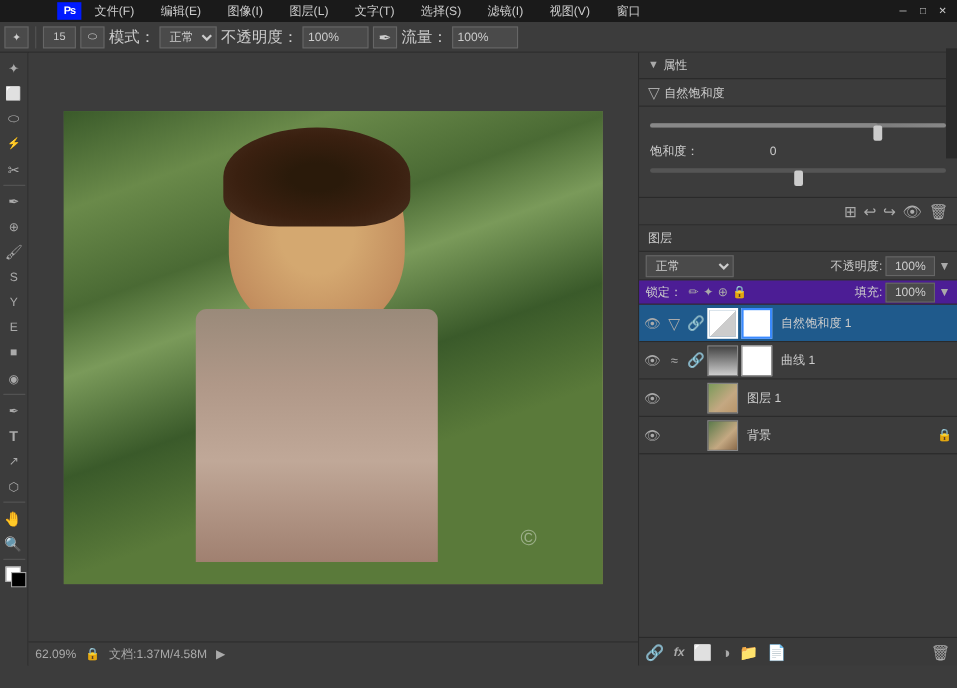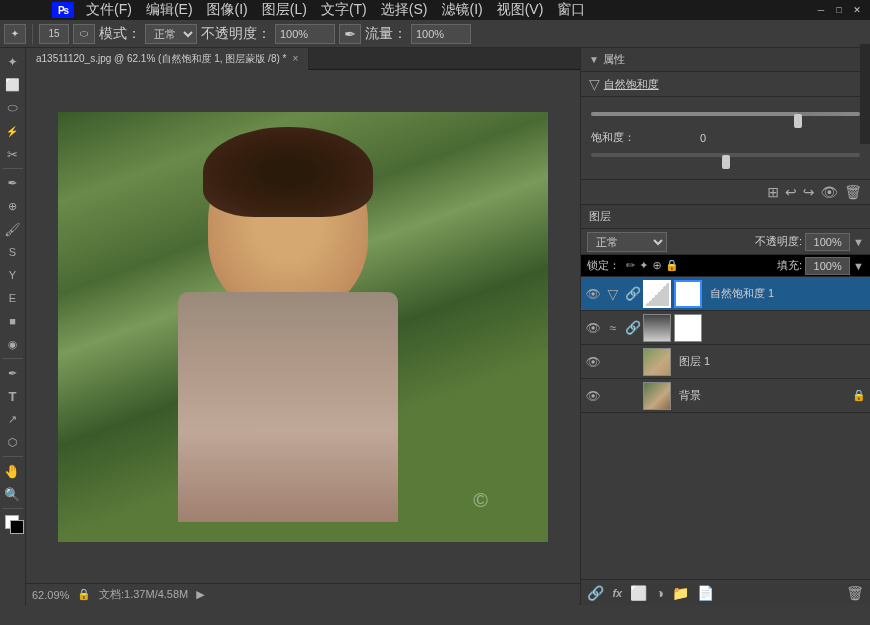--- a/index.html
+++ b/index.html
@@ -2,21 +2,21 @@
 <html><head>
   <meta charset="utf-8">
   <style>
     * { margin: 0; padding: 0; box-sizing: border-box; }
     body { width: 870px; height: 625px; background: #3c3c3c; font-family: 'Microsoft YaHei', Arial, sans-serif; font-size: 11px; color: #ccc; overflow: hidden; }
 
     
     .title-bar { height: 20px; background: #1a1a1a; display: flex; align-items: center; justify-content: space-between; padding: 0 6px; }
     .title-bar-left { display: flex; align-items: center; gap: 6px; padding-left: 46px; }
     .ps-logo { width: 22px; height: 16px; background: #001aff; color: #fff; font-size: 10px; font-weight: bold; display: flex; align-items: center; justify-content: center; letter-spacing: -1px; }
-    .menu-bar { display: flex; gap: 2px; font-size: 14px; color: #ccc; }
+    .menu-bar { display: flex; gap: 12px; font-size: 11px; color: #ccc; }
     .menu-item { padding: 1px 6px; cursor: pointer; }
     .title-bar-right { display: flex; gap: 4px; }
     .win-btn { width: 14px; height: 12px; font-size: 9px; display: flex; align-items: center; justify-content: center; cursor: pointer; }
 
     
     .toolbar { height: 28px; background: #3c3c3c; border-bottom: 1px solid #2a2a2a; display: flex; align-items: center; padding: 0 4px; gap: 4px; }
     .tool-group { display: flex; align-items: center; gap: 3px; border-right: 1px solid #555; padding-right: 6px; margin-right: 2px; }
     .tool-btn { width: 22px; height: 20px; background: #4a4a4a; border: 1px solid #666; display: flex; align-items: center; justify-content: center; cursor: pointer; font-size: 10px; color: #ccc; }
     .tool-select { height: 20px; background: #4a4a4a; border: 1px solid #666; color: #ccc; font-size: 11px; padding: 0 4px; }
     .tool-label { color: #ccc; font-size: 14px; }
@@ -65,21 +65,21 @@
     .panel-icon-btn { color: #aaa; font-size: 14px; cursor: pointer; }
 
     
     .layers-panel { flex: 1; display: flex; flex-direction: column; }
     .layers-header { height: 24px; background: #3a3a3a; display: flex; align-items: center; padding: 0 8px; border-bottom: 1px solid #2a2a2a; justify-content: space-between; }
     .layers-toolbar { height: 26px; background: #3c3c3c; border-bottom: 1px solid #2a2a2a; display: flex; align-items: center; padding: 0 6px; gap: 4px; }
     .layer-mode-select { height: 20px; background: #4a4a4a; border: 1px solid #666; color: #ccc; font-size: 11px; padding: 0 4px; width: 80px; }
     .layer-opacity { display: flex; align-items: center; gap: 3px; margin-left: auto; }
     .layer-opacity-label { font-size: 11px; color: #ccc; }
     .layer-opacity-input { width: 45px; height: 18px; background: #4a4a4a; border: 1px solid #666; color: #ccc; font-size: 11px; text-align: center; }
-    .layers-lock-row { height: 22px; background: #000000; border-bottom: 1px solid #2a2a2a; display: flex; align-items: center; padding: 0 6px; gap: 6px; font-size: 11px; color: #ccc; }
+    .layers-lock-row { height: 22px; background: #4c1d95; border-bottom: 1px solid #2a2a2a; display: flex; align-items: center; padding: 0 6px; gap: 6px; font-size: 11px; color: #ccc; }
     .lock-icons { display: flex; gap: 4px; align-items: center; }
     .lock-icon { font-size: 11px; color: #aaa; cursor: pointer; }
     .fill-area { display: flex; align-items: center; gap: 3px; margin-left: auto; }
 
     
     .layers-list { flex: 1; overflow-y: auto; background: #3c3c3c; }
     .layer-row { height: 34px; display: flex; align-items: center; padding: 0 4px; gap: 4px; border-bottom: 1px solid #2a2a2a; cursor: pointer; }
     .layer-row.active { background: #1f5a8c; }
     .layer-eye { width: 16px; text-align: center; font-size: 12px; color: #aaa; cursor: pointer; }
     .layer-type-icon { width: 16px; text-align: center; font-size: 11px; color: #aaa; }
@@ -172,26 +172,20 @@
     <div class="lt-btn" style="font-size:13px">🔍</div>
     <div class="lt-divider"></div>
     <div class="lt-btn" style="position:relative;width:22px;height:22px;">
       <div style="width:14px;height:14px;background:#fff;border:1px solid #aaa;position:absolute;top:2px;left:2px;"></div>
       <div style="width:14px;height:14px;background:#000;border:1px solid #aaa;position:absolute;top:7px;left:7px;"></div>
     </div>
   </div>
 
   <div class="canvas-area">
 
-    <div class="tab-bar">
-      <div class="tab active">
-        <span style="font-size:10px">a13511120_s.jpg @ 62.1% (自然饱和度 1, 图层蒙版 /8) *</span>
-        <span class="tab-close">×</span>
-      </div>
-    </div>
 
     <div class="canvas-wrapper">
       <div class="portrait-placeholder">
 
         <div style="position:absolute;top:0;left:0;right:0;bottom:0;background:linear-gradient(160deg, #3a5a2a 0%, #6a8a4a 15%, #4a6a34 30%, #7a9a5a 40%, #3a5a2a 55%, #5a7a3a 70%);"></div>
 
         <div style="position:absolute;left:100px;top:20px;width:260px;height:390px;">
 
           <div style="position:absolute;top:0;left:50px;width:160px;height:180px;background:radial-gradient(ellipse, #d4a870 30%, #c49060 70%, #b87a50 100%);border-radius:50% 50% 40% 40%;"></div>
 
@@ -214,21 +208,21 @@
 
   <div class="right-panel">
 
     <div class="properties-panel">
       <div class="panel-header">
         <span class="panel-collapse">▼</span>
         <span class="panel-title">属性</span>
       </div>
       <div style="display:flex;align-items:center;padding:4px 8px;border-bottom:1px solid #2a2a2a;">
         <span style="font-size:14px;color:#aaa;margin-right:4px;">▽</span>
-        <span style="font-size:11px;color:#ccc;text-decoration:underline;">自然饱和度</span>
+        <span style="font-size:11px;color:#ccc;">自然饱和度</span>
         <div style="flex:1"></div>
         <div style="width:10px;background:#2a2a2a;height:100px;position:absolute;right:0;top:44px;"></div>
       </div>
 
       <div class="panel-body">
 
 
         <div style="padding: 0 0 8px 0;position:relative;height:18px;">
           <div style="height:4px;background:linear-gradient(to right, #555 0%, #888 100%);border-radius:2px;margin:7px 0;">
             <div style="width:77%;height:4px;background:#888;border-radius:2px;"></div>
@@ -297,20 +291,21 @@
           <div class="layer-mask-thumb" style="background:#fff;border:2px solid #3a8aff;"></div>
           <span class="layer-name" style="margin-left:4px;">自然饱和度 1</span>
         </div>
 
         <div class="layer-row">
           <span class="layer-eye">👁</span>
           <span class="layer-type-icon" style="font-size:12px;color:#aaa">≈</span>
           <span class="layer-chain" style="font-size:13px">🔗</span>
           <div class="layer-thumb thumb-curves" style="background:linear-gradient(180deg,#444 0%,#888 50%,#ccc 100%);"></div>
           <div class="layer-mask-thumb" style="background:#fff;border:1px solid #888;"></div>
+          <span class="layer-name" style="margin-left:4px;">曲线 1</span>
         </div>
 
         <div class="layer-row">
           <span class="layer-eye">👁</span>
           <span class="layer-type-icon"></span>
           <span class="layer-chain"></span>
           <div class="layer-thumb thumb-layer1" style="background:linear-gradient(135deg, #7a9a5a 0%, #c4a882 60%, #b8956a 100%);"></div>
           <span class="layer-name" style="margin-left:4px;">图层 1</span>
         </div>
 

